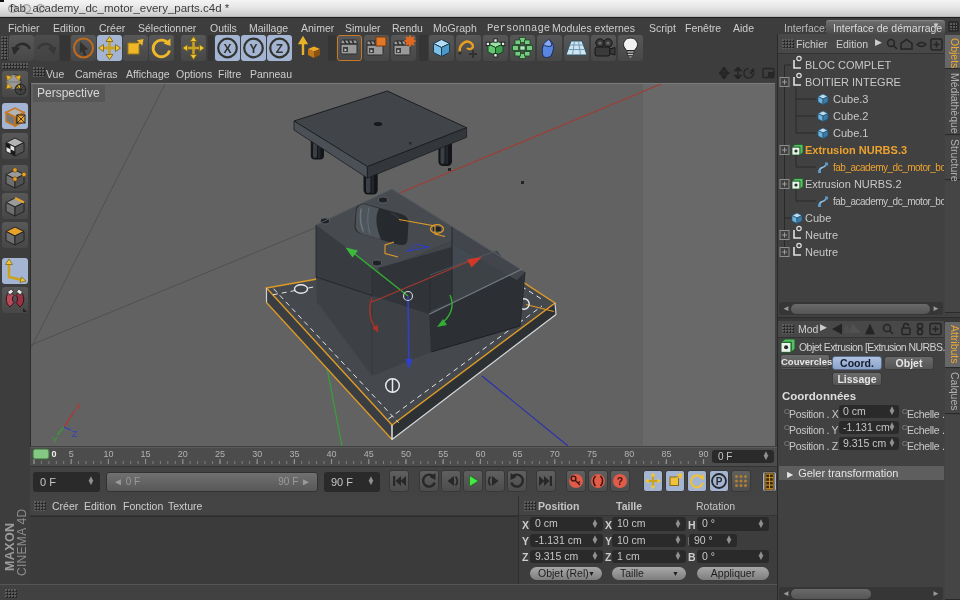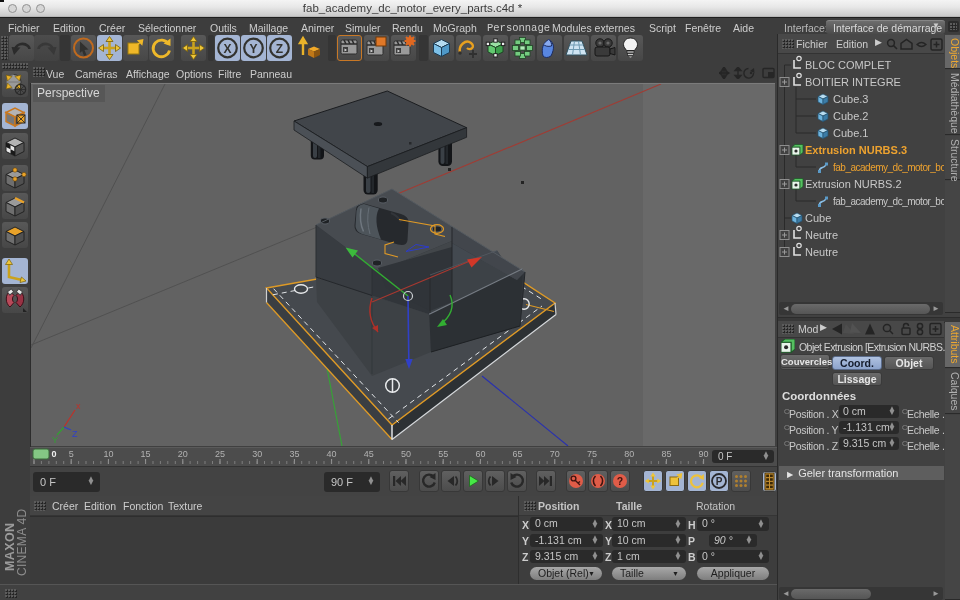--- a/index.html
+++ b/index.html
@@ -1,19 +1,19 @@
 <!DOCTYPE html>
 <html><head><meta charset="utf-8">
 <style>
 html,body{margin:0;padding:0;width:960px;height:600px;overflow:hidden;background:#404040;
 font-family:"Liberation Sans",sans-serif;-webkit-font-smoothing:antialiased;}
 .abs{position:absolute;}
 #titlebar{left:0;top:0;width:960px;height:17px;background:linear-gradient(#f4f4f4,#e8e8e8 40%,#c9c9c9 95%,#9c9c9c);}
 #titlebar .tl{position:absolute;top:4px;width:9px;height:9px;border-radius:50%;border:1.2px solid #929292;background:#d6d6d6;box-sizing:border-box;}
-#title{position:absolute;top:2px;left:4px;width:817px;text-align:center;font-size:11.5px;color:#3c3c3c;}
+#title{position:absolute;top:2px;left:10px;width:817px;font-size:11.5px;color:#3c3c3c;}
 #menubar{left:0;top:17px;width:960px;height:17px;background:#3d3d3d;border-top:1px solid #1e1e1e;box-sizing:border-box;}
 .menu{position:absolute;top:3.5px;font-size:10.5px;color:#cdcdcd;white-space:nowrap;}
 #toolbar{left:0;top:34px;width:777px;height:28px;background:#3d3d3d;}
 .tbtn{position:absolute;top:1px;width:25px;height:26px;background:linear-gradient(#585858,#474747);border-radius:3px;}
 .tbtn.sel{background:#a4b5d3;}
 .tbtn svg{position:absolute;left:0;top:0;}
 .grip{position:absolute;background-image:radial-gradient(circle at 1px 1px,#5c5c5c 0.8px,transparent 1px),radial-gradient(circle at 1px 1px,#252525 0.8px,transparent 1px);background-size:3px 3px,3px 3px;background-position:0 0,1px 1px;}
 #leftbar{left:0;top:62px;width:30px;height:434px;background:#3d3d3d;}
 .lbtn{position:absolute;left:2px;width:26px;height:26px;background:linear-gradient(#585858,#474747);border-radius:3px;}
 .lbtn.sel{background:#a4b5d3;}
@@ -524,20 +524,24 @@
   <g stroke="#9a9a9a" stroke-width="1">
    <path d="M4,11 v5 M41.2,11 v5 M78.4,11 v5 M115.6,11 v5 M152.8,11 v5 M190,11 v5 M227.2,11 v5 M264.4,11 v5 M301.6,11 v5 M338.8,11 v5 M376,11 v5 M413.2,11 v5 M450.4,11 v5 M487.6,11 v5 M524.8,11 v5 M562,11 v5 M599.2,11 v5 M636.4,11 v5 M673.6,11 v5"></path>
   </g>
   <path d="M4.0,13 v3 M11.4,13 v3 M18.9,13 v3 M26.3,13 v3 M33.7,13 v3 M41.2,13 v3 M48.6,13 v3 M56.0,13 v3 M63.5,13 v3 M70.9,13 v3 M78.4,13 v3 M85.8,13 v3 M93.2,13 v3 M100.7,13 v3 M108.1,13 v3 M115.5,13 v3 M123.0,13 v3 M130.4,13 v3 M137.8,13 v3 M145.3,13 v3 M152.7,13 v3 M160.1,13 v3 M167.6,13 v3 M175.0,13 v3 M182.5,13 v3 M189.9,13 v3 M197.3,13 v3 M204.8,13 v3 M212.2,13 v3 M219.6,13 v3 M227.1,13 v3 M234.5,13 v3 M241.9,13 v3 M249.4,13 v3 M256.8,13 v3 M264.2,13 v3 M271.7,13 v3 M279.1,13 v3 M286.6,13 v3 M294.0,13 v3 M301.4,13 v3 M308.9,13 v3 M316.3,13 v3 M323.7,13 v3 M331.2,13 v3 M338.6,13 v3 M346.0,13 v3 M353.5,13 v3 M360.9,13 v3 M368.3,13 v3 M375.8,13 v3 M383.2,13 v3 M390.7,13 v3 M398.1,13 v3 M405.5,13 v3 M413.0,13 v3 M420.4,13 v3 M427.8,13 v3 M435.3,13 v3 M442.7,13 v3 M450.1,13 v3 M457.6,13 v3 M465.0,13 v3 M472.4,13 v3 M479.9,13 v3 M487.3,13 v3 M494.7,13 v3 M502.2,13 v3 M509.6,13 v3 M517.1,13 v3 M524.5,13 v3 M531.9,13 v3 M539.4,13 v3 M546.8,13 v3 M554.2,13 v3 M561.7,13 v3 M569.1,13 v3 M576.5,13 v3 M584.0,13 v3 M591.4,13 v3 M598.8,13 v3 M606.3,13 v3 M613.7,13 v3 M621.2,13 v3 M628.6,13 v3 M636.0,13 v3 M643.5,13 v3 M650.9,13 v3 M658.3,13 v3 M665.8,13 v3 M673.2,13 v3" stroke="#8a8a8a" stroke-width="0.8" fill="none"></path>
   <rect x="3" y="1" width="16px" height="10" rx="2" fill="#84c884" stroke="#3a6a3a"></rect>
  </svg>
  <div class="field" style="left:682px;top:2px;width:62px;height:13px;padding:0 0 0 6px;font-size:10px;line-height:13px;">0 F<span class="spin" style="right:4px;top:2px;">▲<br>▼</span></div>
 </div>
 <div id="transport" class="abs">
  <div class="field" style="left:3px;top:5px;width:67px;height:20px;padding:0 0 0 7px;font-size:11px;line-height:20px;">0 F<span class="spin" style="right:5px;top:5px;">▲<br>▼</span></div>
+ <div style="position:absolute;left:76px;top:5px;width:212px;height:20px;background:linear-gradient(#707070,#585858);border:1px solid #333;border-radius:3px;box-sizing:border-box;">
+  <span style="position:absolute;left:6px;top:3px;font-size:10px;color:#9a9a9a;">◄ 0 F</span>
+  <span style="position:absolute;right:6px;top:3px;font-size:10px;color:#9a9a9a;">90 F ►</span>
+ </div>
  <div class="field" style="left:294px;top:5px;width:56px;height:20px;padding:0 0 0 7px;font-size:11px;line-height:20px;">90 F<span class="spin" style="right:5px;top:5px;">▲<br>▼</span></div>
  <div class="pbtn" style="left:359px;">
       <svg width="18" height="20">
         <g fill="#282828">
           <rect x="3" y="5" width="2.2" height="10"></rect>
           <path d="M11,5 L11,15 L5.5,10 Z"></path>
           <path d="M16,5 L16,15 L10.5,10 Z"></path>
         </g>
       </svg>
     </div>
@@ -685,21 +689,21 @@
  <div class="field" style="left:11px;top:21px;width:73px;height:13.5px;padding-left:5px;font-size:10.5px;line-height:13px;">0 cm<span class="spin" style="right:4px;top:2.5px;">▲<br>▼</span></div>
  <span class="menu" style="left:86px;top:23px;font-weight:bold;">X</span>
  <div class="field" style="left:93px;top:21px;width:74px;height:13.5px;padding-left:5px;font-size:10.5px;line-height:13px;">10 cm<span class="spin" style="right:4px;top:2.5px;">▲<br>▼</span></div>
  <span class="menu" style="left:169px;top:23px;font-weight:bold;">H</span>
  <div class="field" style="left:178px;top:21px;width:72px;height:13.5px;padding-left:5px;font-size:10.5px;line-height:13px;">0 °<span class="spin" style="right:4px;top:2.5px;">▲<br>▼</span></div>
  <span class="menu" style="left:3px;top:39px;font-weight:bold;">Y</span>
  <div class="field" style="left:11px;top:37.5px;width:73px;height:13.5px;padding-left:5px;font-size:10.5px;line-height:13px;">-1.131 cm<span class="spin" style="right:4px;top:2.5px;">▲<br>▼</span></div>
  <span class="menu" style="left:86px;top:39px;font-weight:bold;">Y</span>
  <div class="field" style="left:93px;top:37.5px;width:74px;height:13.5px;padding-left:5px;font-size:10.5px;line-height:13px;">10 cm<span class="spin" style="right:4px;top:2.5px;">▲<br>▼</span></div>
  <span class="menu" style="left:169px;top:39px;font-weight:bold;">P</span>
- <div class="field" style="left:190px;top:37.5px;width:48px;height:13.5px;padding-left:5px;font-size:10.5px;line-height:13px;font-style:italic;">90 °<span class="spin" style="right:4px;top:2.5px;">▲<br>▼</span></div>
+ <div class="field" style="left:170px;top:37.5px;width:48px;height:13.5px;padding-left:5px;font-size:10.5px;line-height:13px;">90 °<span class="spin" style="right:4px;top:2.5px;">▲<br>▼</span></div>
  <span class="menu" style="left:3px;top:55px;font-weight:bold;">Z</span>
  <div class="field" style="left:11px;top:53.5px;width:73px;height:13.5px;padding-left:5px;font-size:10.5px;line-height:13px;">9.315 cm<span class="spin" style="right:4px;top:2.5px;">▲<br>▼</span></div>
  <span class="menu" style="left:86px;top:55px;font-weight:bold;">Z</span>
  <div class="field" style="left:93px;top:53.5px;width:74px;height:13.5px;padding-left:5px;font-size:10.5px;line-height:13px;">1 cm<span class="spin" style="right:4px;top:2.5px;">▲<br>▼</span></div>
  <span class="menu" style="left:169px;top:55px;font-weight:bold;">B</span>
  <div class="field" style="left:178px;top:53.5px;width:72px;height:13.5px;padding-left:5px;font-size:10.5px;line-height:13px;">0 °<span class="spin" style="right:4px;top:2.5px;">▲<br>▼</span></div>
  <div style="position:absolute;left:11px;top:71px;width:72px;height:13px;background:linear-gradient(#a8a8a8,#7e7e7e);border-radius:7px;color:#1e1e1e;font-size:10.5px;line-height:13px;padding-left:8px;box-sizing:border-box;">Objet (Rel)<span style="position:absolute;right:7px;top:0;font-size:7px;">▼</span></div>
  <div style="position:absolute;left:93px;top:71px;width:74px;height:13px;background:linear-gradient(#a8a8a8,#7e7e7e);border-radius:7px;color:#1e1e1e;font-size:10.5px;line-height:13px;padding-left:8px;box-sizing:border-box;">Taille<span style="position:absolute;right:7px;top:0;font-size:7px;">▼</span></div>
  <div style="position:absolute;left:178px;top:71px;width:72px;height:13px;background:linear-gradient(#a8a8a8,#7e7e7e);border-radius:7px;color:#1e1e1e;font-size:10.5px;line-height:13px;text-align:center;box-sizing:border-box;">Appliquer</div>
 </div>

